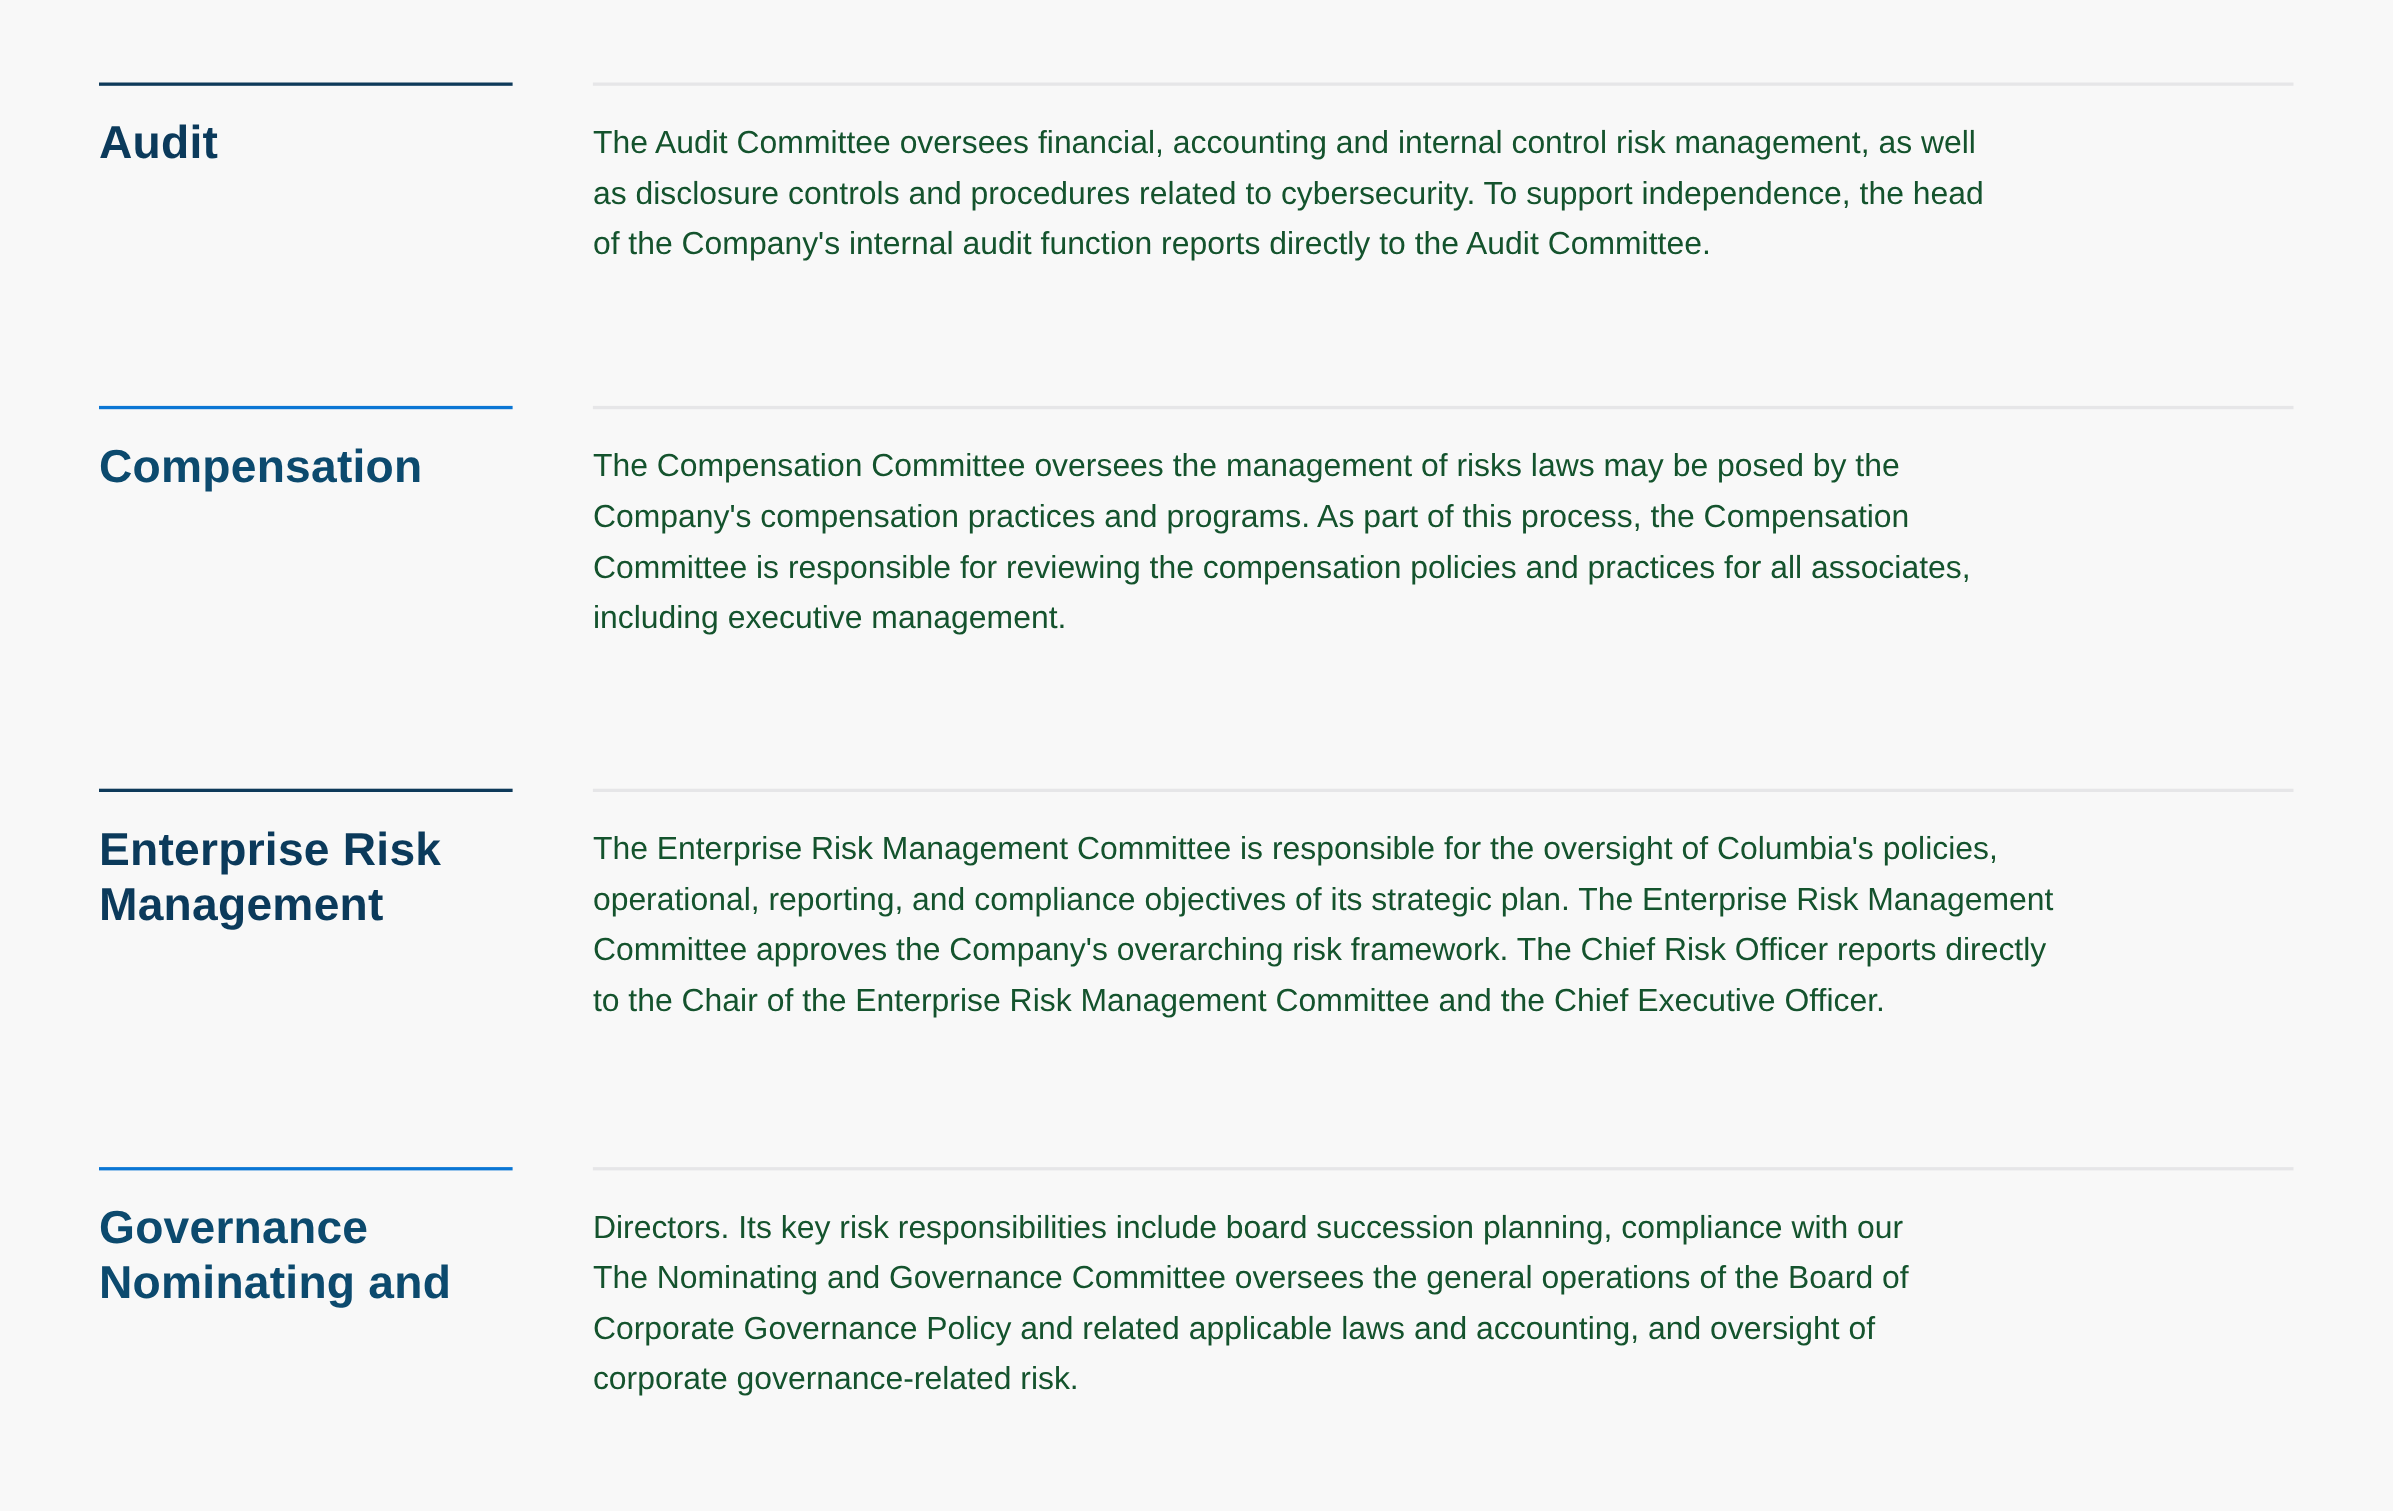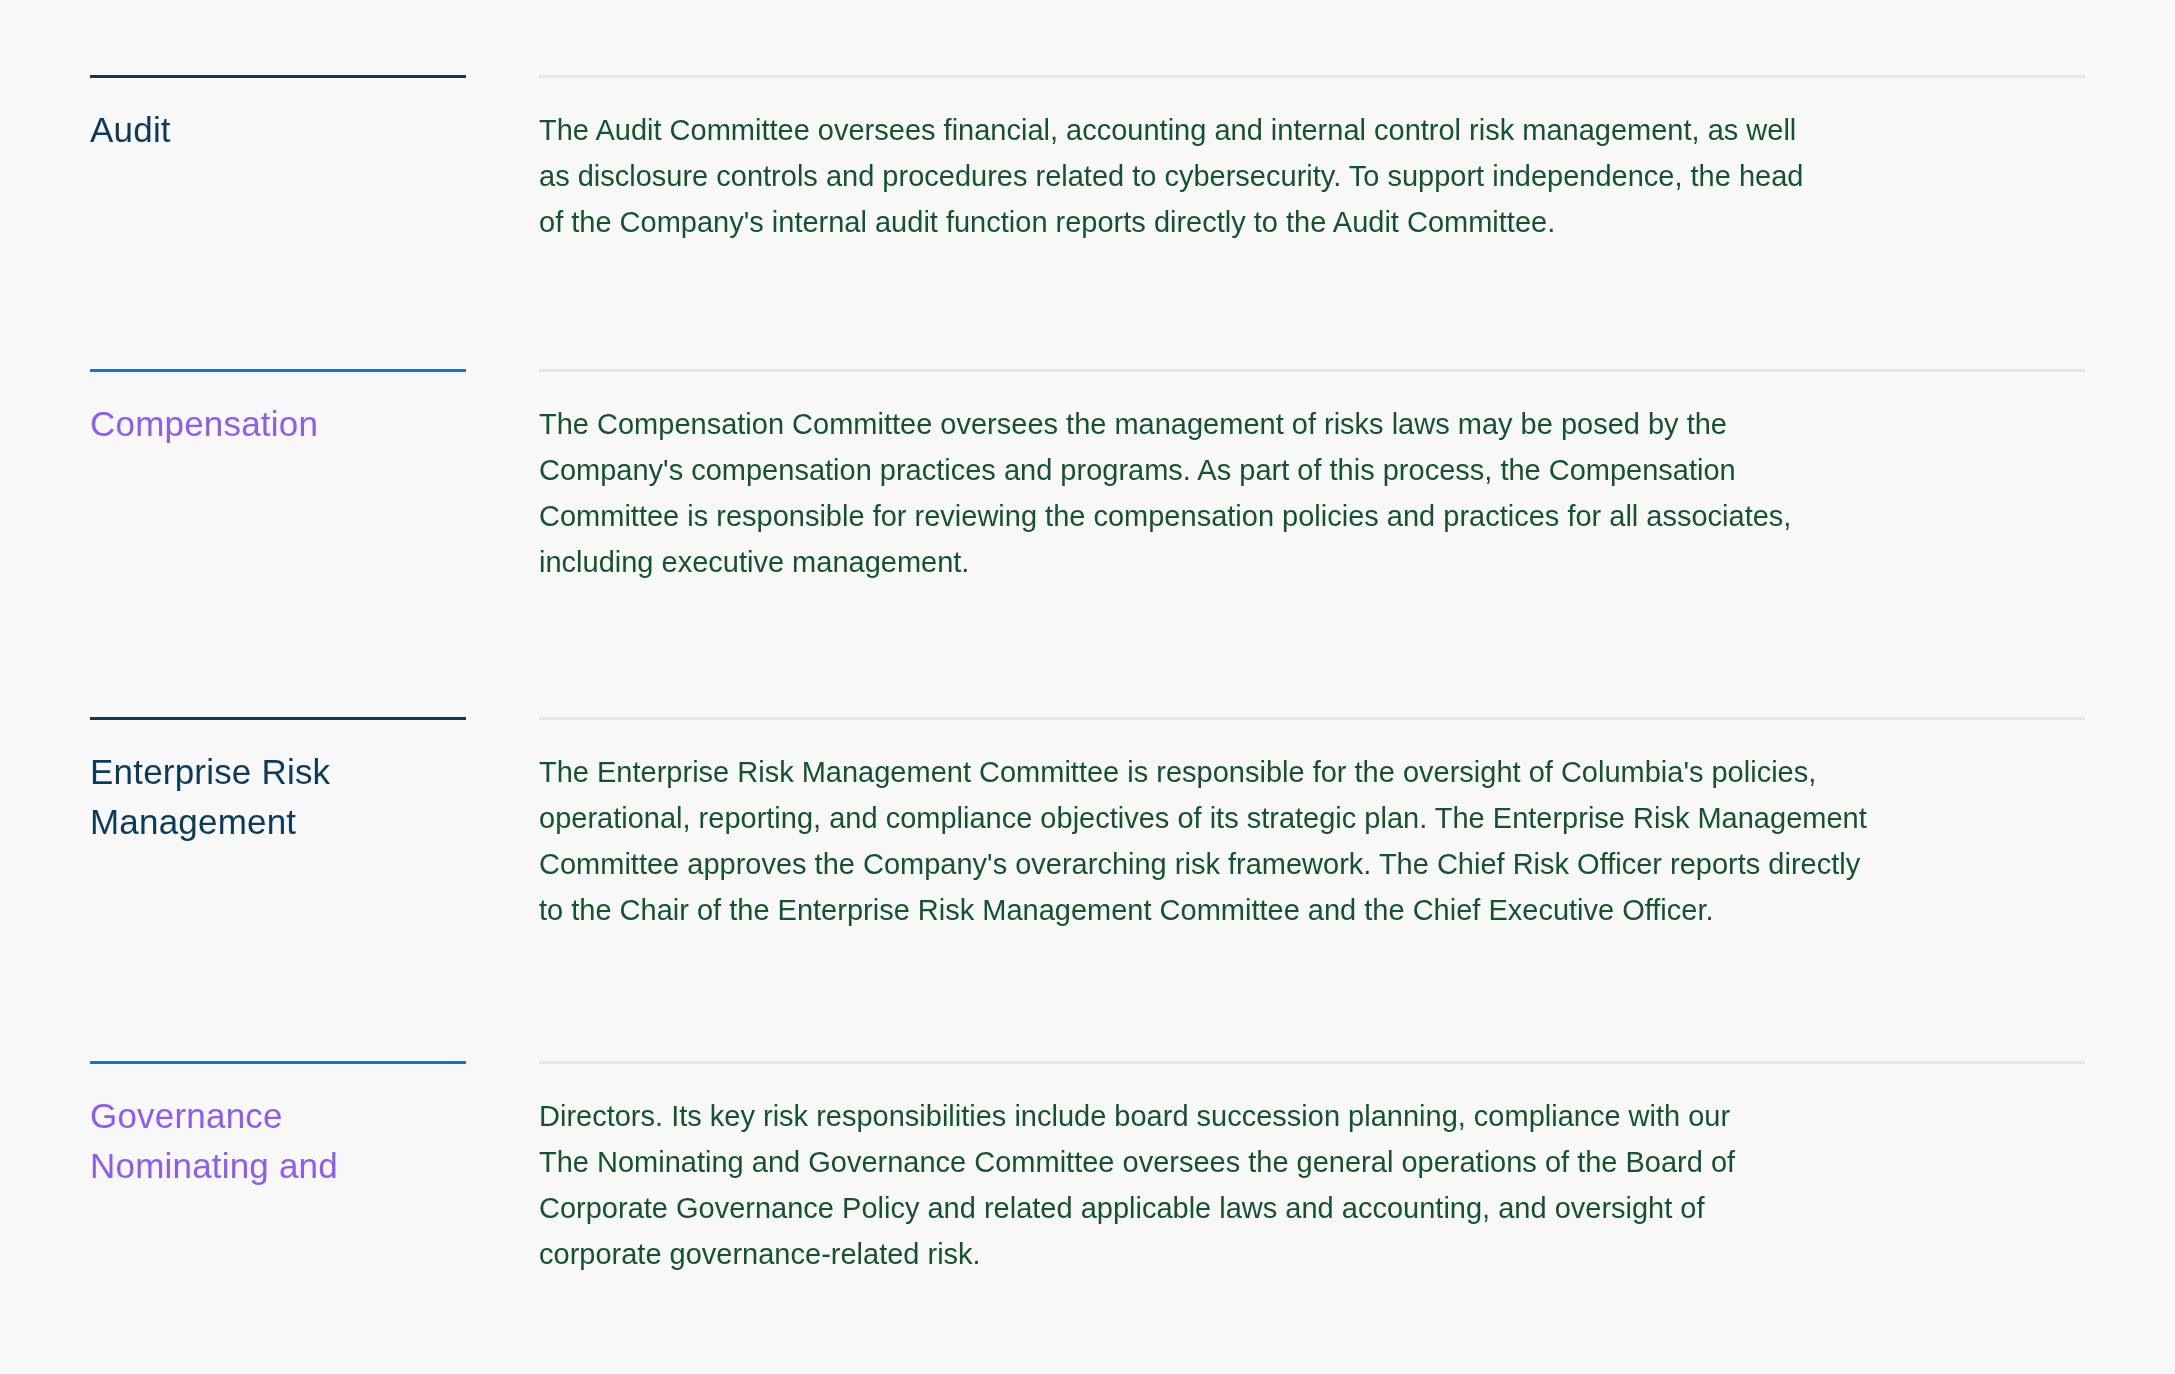--- a/index.html
+++ b/index.html
@@ -34,43 +34,43 @@
       height: 3px;
       background: #e6e6e8;
     }
     .heading {
       position: absolute;
       left: 0;
       top: 30px;
       width: 380px;
       margin: 0;
       font-family: "Liberation Sans", sans-serif;
-      font-weight: normal;
-      font-size: 35px;
+      font-weight: bold;
+      font-size: 42px;
       line-height: 50px;
       letter-spacing: 0.2px;
     }
     .body-text {
       position: absolute;
       left: 449px;
       top: 32px;
       margin: 0;
       font-family: "Liberation Sans", sans-serif;
       font-size: 29px;
       line-height: 46px;
       color: #14532d;
       white-space: nowrap;
     }
     .body-line {
       display: block;
     }
     .dark .left-rule { background: #0e3a5a; }
     .dark .heading { color: #0b3a5b; }
     .blue .left-rule { background: #0b76d4; }
-    .blue .heading { color: #8b5cf6; }
+    .blue .heading { color: #0c4a6e; }
   </style>
 </head>
 <body>
 
 <section class="section dark" style="top:75px;">
   <div class="left-rule"></div>
   <div class="right-rule"></div>
   <h2 class="heading">
     <span class="body-line">Audit</span>
   </h2>

